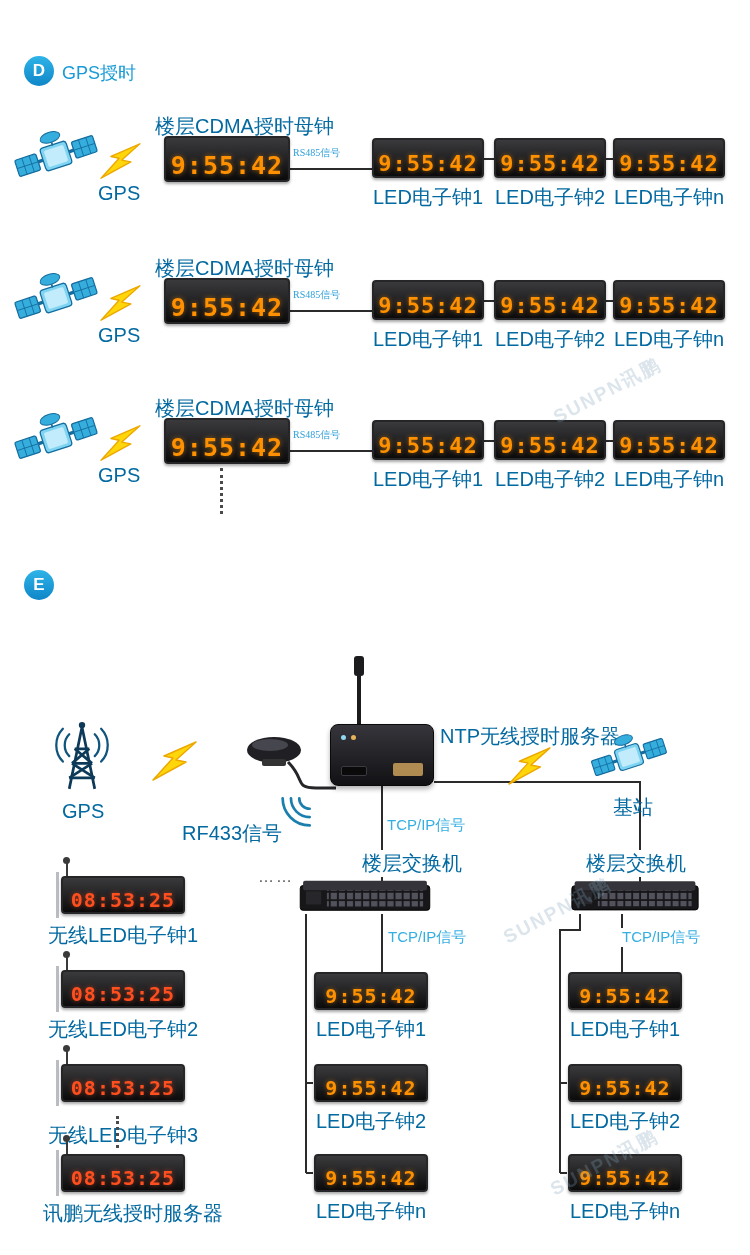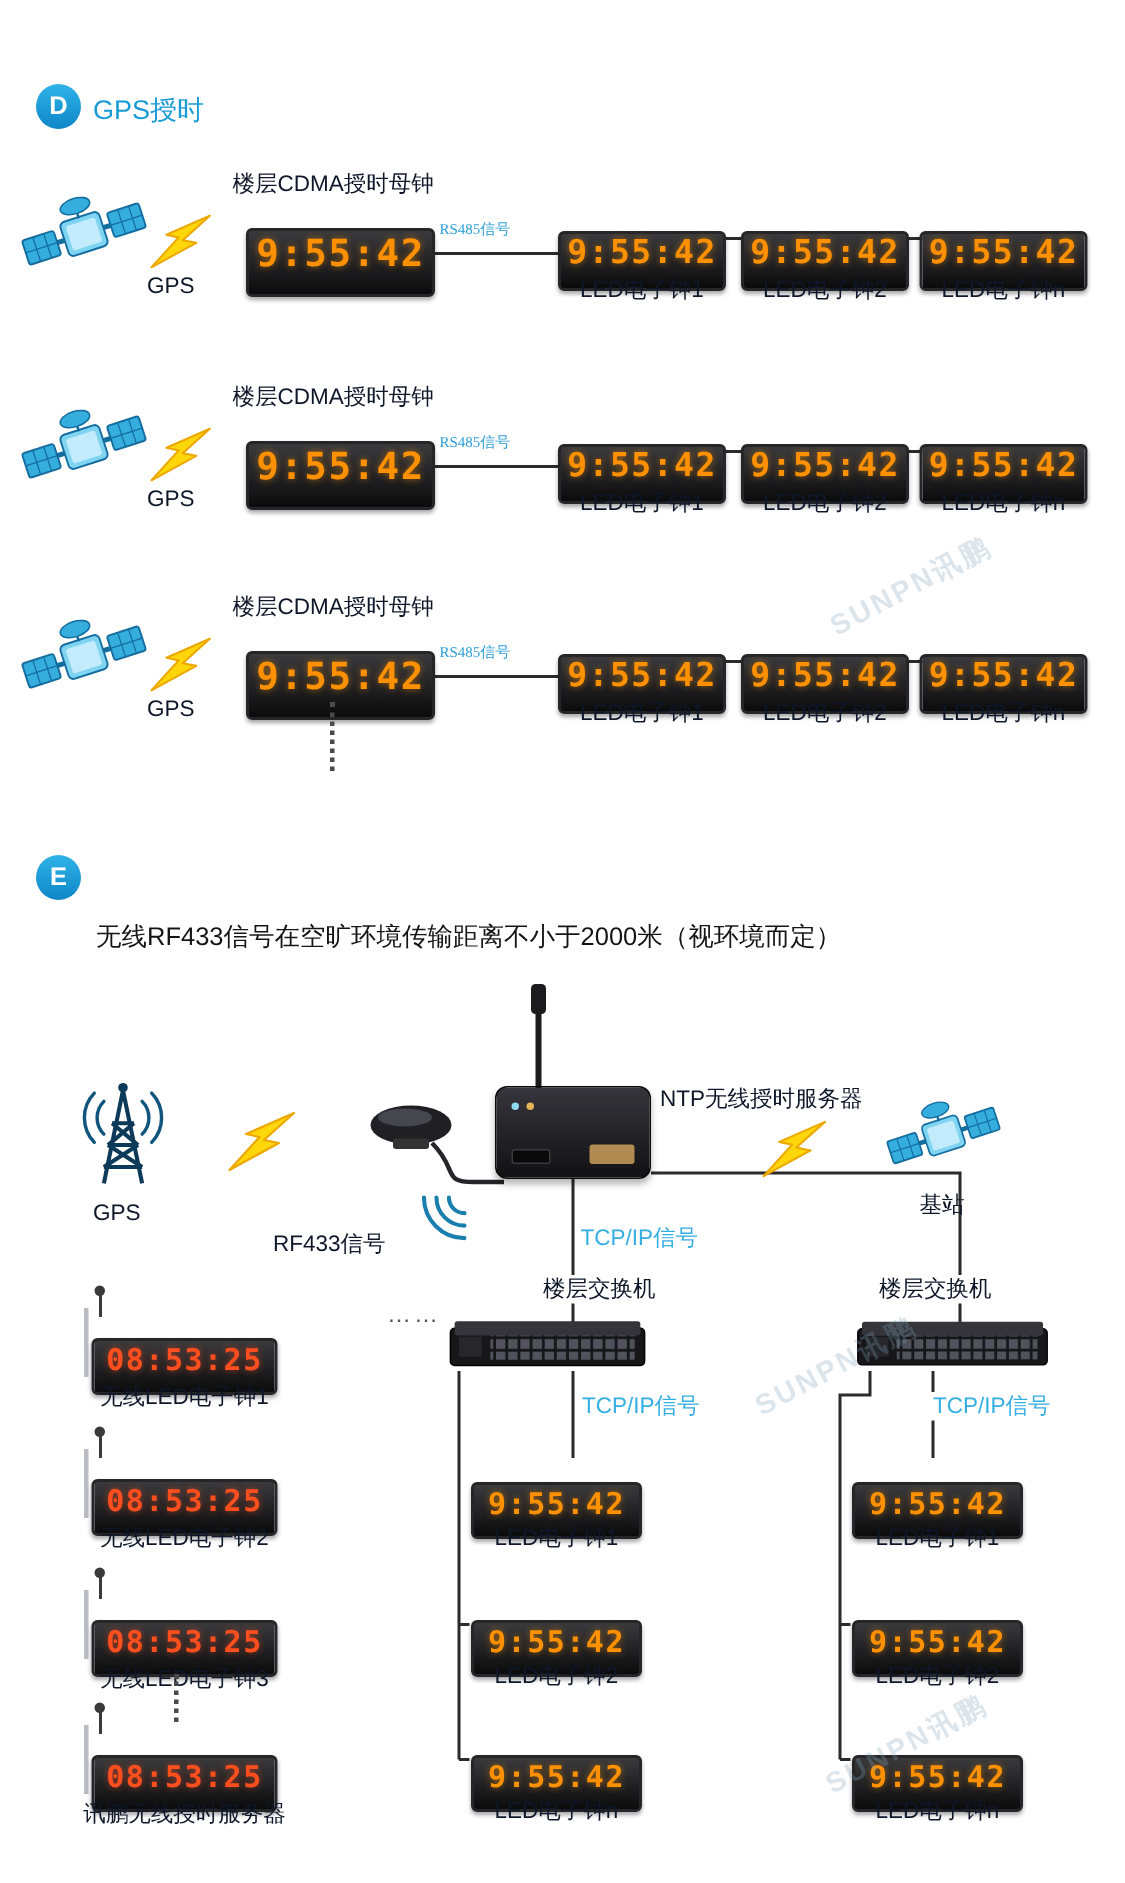--- a/index.html
+++ b/index.html
@@ -4,26 +4,26 @@
 <style>
   * { margin:0; padding:0; box-sizing:border-box; }
   html,body { background:#fff; font-family:"Liberation Sans","DejaVu Sans",sans-serif; }
   .canvas { position:relative; width:750px; height:1255px; background:#fff; overflow:hidden; }
   .abs { position:absolute; }
   .badge { width:30px; height:30px; border-radius:50%; background:linear-gradient(180deg,#2fb3e8,#0f86c8);
            color:#fff; font-size:17px; font-weight:bold; display:flex; align-items:center; justify-content:center; }
   .sec-title { color:#189bd7; font-size:18px; font-weight:500; white-space:nowrap; }
   .sec-title.small { font-size:17px; }
   .subtitle { color:#141414; font-size:17px; white-space:nowrap; }
-  .lbl { font-size:15px; color:#0f172a; white-space:nowrap; }
+  .lbl { font-size:20px; color:#0369a1; white-space:nowrap; }
   .sig { font-size:10px; color:#2e9fd8; white-space:nowrap; background:#fff; padding:0 2px;font-family:Liberation Serif, serif; }
   .sig2 { font-size:15px; color:#35aee2; white-space:nowrap; background:#fff; padding:0 2px; }
   .wlabel { background:#fff; padding:0 2px; }
   .clock { background:linear-gradient(180deg,#3a3a3c,#0b0b0c); border:2px solid #262628; border-radius:4px;
-           display:flex; align-items:flex-start; justify-content:center; box-shadow:0 2px 3px rgba(0,0,0,.35);margin-top:16px; }
+           display:flex; align-items:flex-end; justify-content:center; box-shadow:0 2px 3px rgba(0,0,0,.35); }
   .digits { font-family:"DejaVu Sans Mono",monospace; font-weight:bold; color:#ff9100; letter-spacing:1px;
             text-shadow:0 0 5px rgba(255,145,0,.55); white-space:nowrap; }
   .digits.red { color:#ff4f1f; text-shadow:0 0 5px rgba(255,79,31,.55); }
   .hline { height:2px; background:#2b2b2b; }
   .vdots { border-left:3px dotted #4a4a4a; }
   .dots-text { font-size:16px; color:#555; letter-spacing:2px; white-space:nowrap; }
   .center { text-align:center; }
   .wm { color:rgba(125,160,182,.28); font-size:19px; font-weight:bold; letter-spacing:2px;
         transform:rotate(-28deg); white-space:nowrap; pointer-events:none; }
   .d-row { position:absolute; left:0; width:750px; height:140px; }
@@ -176,21 +176,20 @@
     <div class="abs clock" style="left:613px;top:28px;width:112px;height:40px">
         <span class="digits" style="font-size:22px">9:55:42</span>
       </div>
     <div class="abs lbl center" style="left:607px;top:74px;width:124px">LED电子钟n</div>
   </div>
 
   <div class="abs vdots" style="left:220px;top:468px;height:46px"></div>
   <div class="abs wm" style="left:548px;top:378px">SUNPN讯鹏</div>
 
   <div class="abs badge" style="left:24px;top:570px">E</div>
-  <div class="abs subtitle" style="left:64px;top:613px">无线RF433信号在空旷环境传输距离不小于2000米（视环境而定）</div>
 
   <svg class="abs" style="left:0;top:640px;width:750px;height:615px;pointer-events:none" viewBox="0 0 750 615">
     <g fill="none" stroke="#2b2b2b" stroke-width="2">
       <path d="M382 146 V243"></path>
       <path d="M434 142 H640 V243"></path>
       <path d="M382 274 V332"></path>
       <path d="M306 274 V533 M306 443 H313 M306 533 H313"></path>
       <path d="M622 274 V332"></path>
       <path d="M580 274 V290 H560 V533 M560 443 H567 M560 533 H567"></path>
     </g>
@@ -269,21 +268,21 @@
       </div>
     <div class="abs lbl center" style="left:-5px;top:52px;width:160px">无线LED电子钟2</div>
   </div>
   <div class="abs" style="left:48px;top:1058px;width:160px;height:72px">
     <div class="abs" style="left:15px;top:-13px;width:7px;height:7px;border-radius:50%;background:#3a3a3a"></div>
     <div class="abs" style="left:18px;top:-8px;width:2px;height:16px;background:#3a3a3a"></div>
     <div class="abs" style="left:8px;top:2px;width:3px;height:46px;background:#b9bcc0"></div>
     <div class="abs clock" style="left:13px;top:6px;width:124px;height:38px">
         <span class="digits red" style="font-size:20px">08:53:25</span>
       </div>
-    <div class="abs lbl center" style="left:-5px;top:52px;width:160px">无线LED电子钟3</div>
+    <div class="abs lbl center" style="left:-5px;top:64px;width:160px">无线LED电子钟3</div>
   </div>
   <div class="abs vdots" style="left:116px;top:1116px;height:32px"></div>
   <div class="abs" style="left:48px;top:1148px;width:160px;height:72px">
     <div class="abs" style="left:15px;top:-13px;width:7px;height:7px;border-radius:50%;background:#3a3a3a"></div>
     <div class="abs" style="left:18px;top:-8px;width:2px;height:16px;background:#3a3a3a"></div>
     <div class="abs" style="left:8px;top:2px;width:3px;height:46px;background:#b9bcc0"></div>
     <div class="abs clock" style="left:13px;top:6px;width:124px;height:38px">
         <span class="digits red" style="font-size:20px">08:53:25</span>
       </div>
     <div class="abs lbl center" style="left:-5px;top:52px;width:160px">讯鹏无线授时服务器</div>

